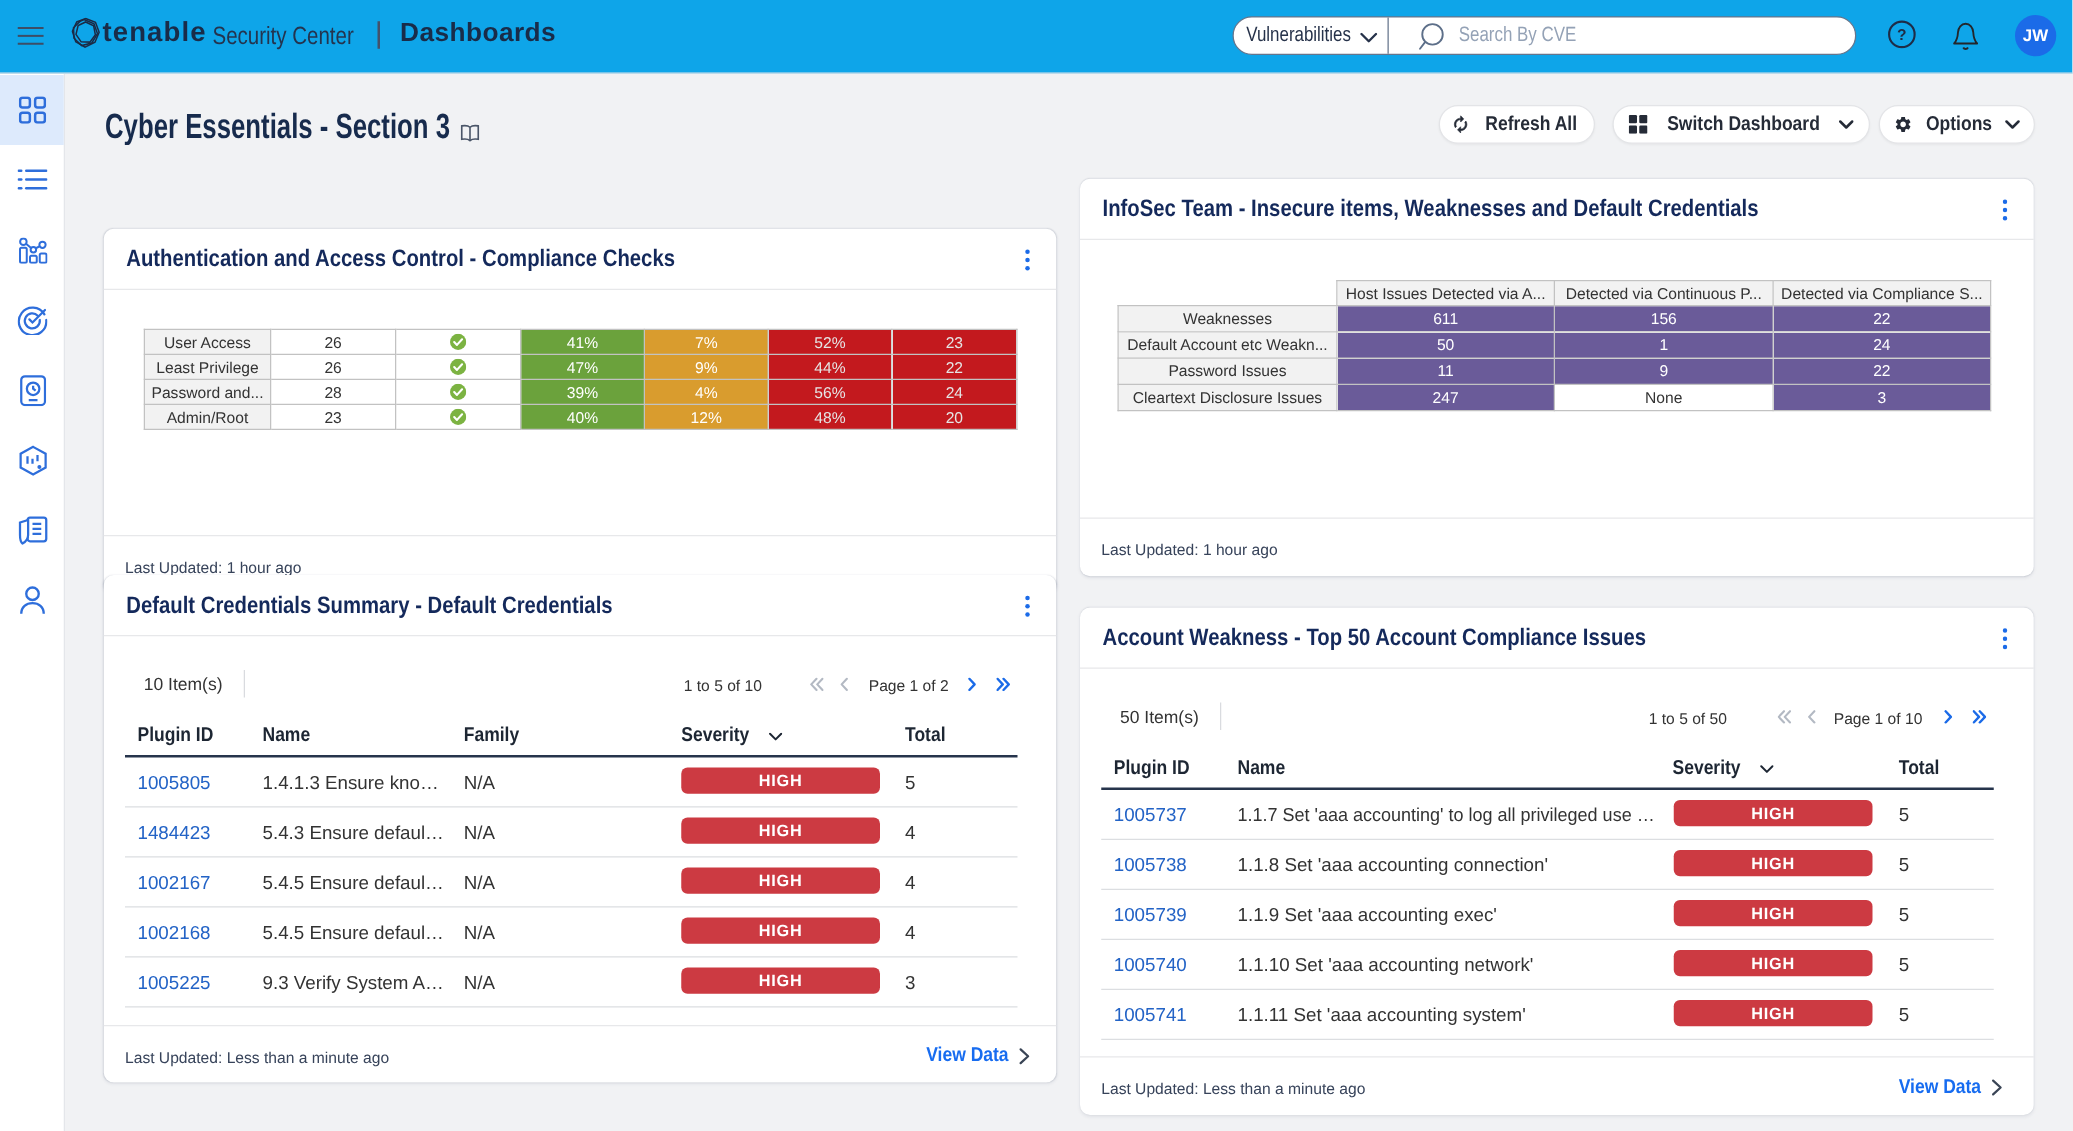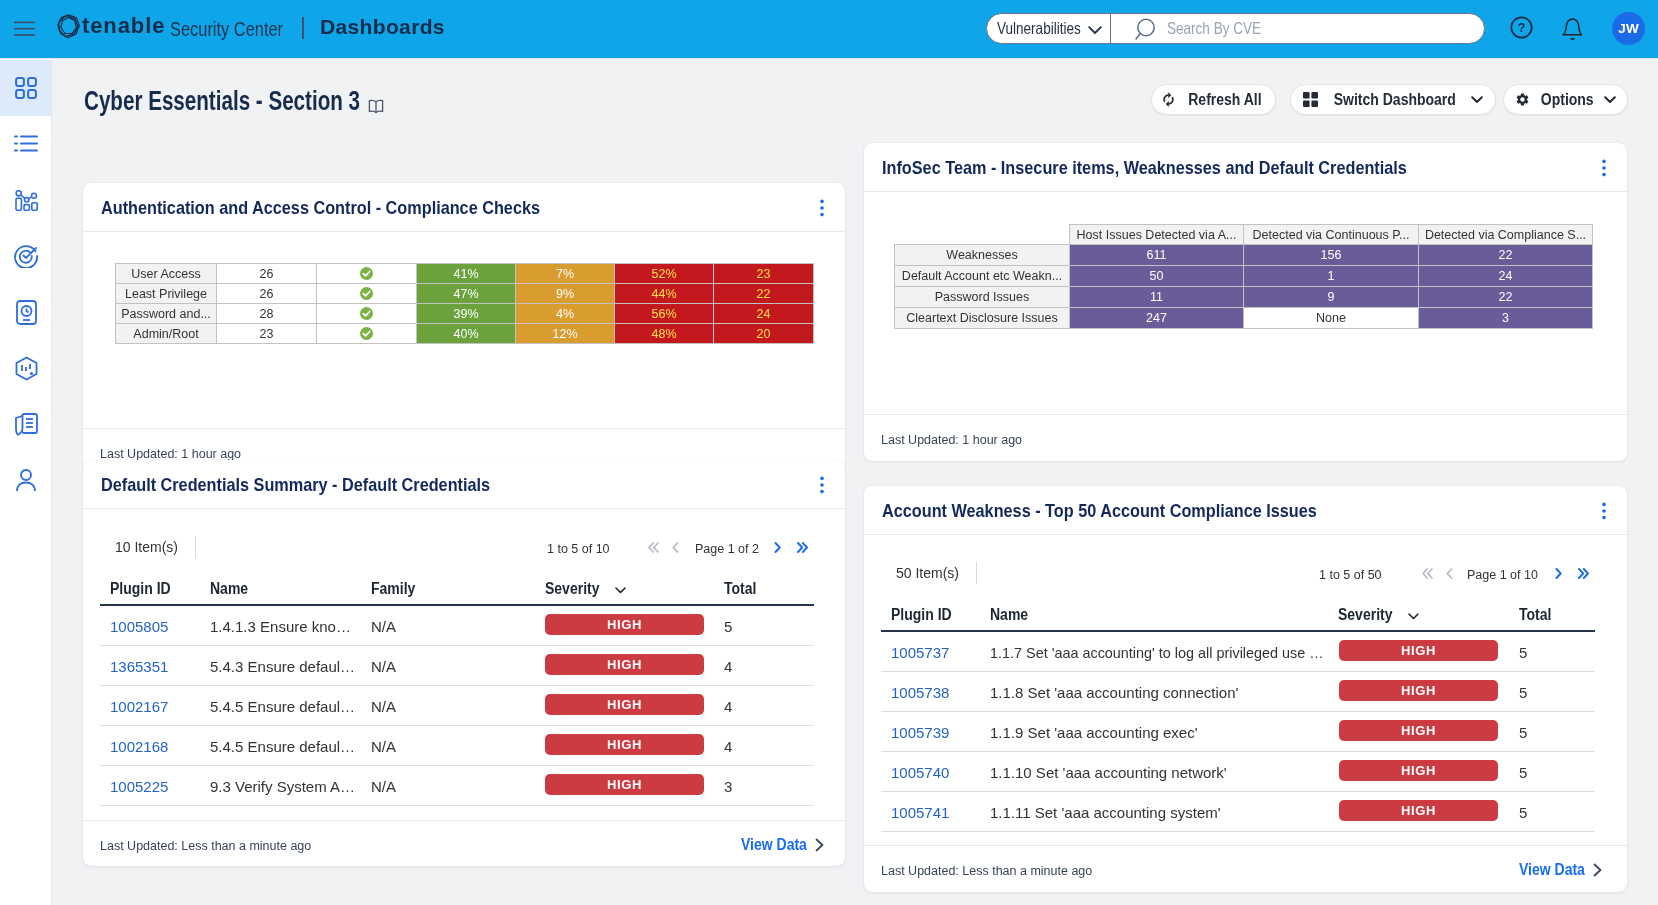--- a/index.html
+++ b/index.html
@@ -44,21 +44,21 @@
 .ftdiv { position:absolute; left:0; width:100%; height:1px; background:#e7e8ea; }
 
 
 .mtx { border-collapse:collapse; table-layout:fixed; position:absolute; font-size:12.5px; color:#333; }
 .mtx td { border:1px solid #c2c2c2; text-align:center; padding:0; font-weight:400; overflow:hidden; white-space:nowrap; }
 .mtx .lbl { background:#f2f2f2; }
 .mtx .hdr { background:#f2f2f2; }
 .mtx .nob { border:none; background:transparent; }
 .gc { background:#6ba23c; color:#fff; }
 .oc { background:#d99c2e; color:#fff; }
-.rc { background:#c3191e; color:#fde047; }
+.rc { background:#c3191e; color:#e5e5e5; }
 .pc { background:#6a5b99; color:#fff; }
 
 
 .items { position:absolute; left:32px; top:79px; font-size:14px; color:#333; }
 .tsep { position:absolute; left:112px; top:76px; width:1px; height:22px; background:#d9dbdf; }
 .range { position:absolute; font-size:12.5px; color:#333; top:82px; }
 .pgn { position:absolute; font-size:12.5px; color:#333; top:82px; }
 .pgs { position:absolute; top:82px; }
 .lhead { position:absolute; top:120px; font-size:16px; font-weight:bold; color:#1d2633; }
 .lrow { position:absolute; font-size:15px; color:#333; }
@@ -381,21 +381,21 @@
       </svg></div>
   <div class="lhead" style="left:641px;"><span class="ch">Total</span></div>
   <div class="hdrline" style="left:17px; top:144px; width:714px;"></div>
 
   <div class="lrow pid" style="left:27px; top:158px;">1005805</div>
   <div class="lrow" style="left:127px; top:158px;">1.4.1.3 Ensure kno…</div>
   <div class="lrow" style="left:288px; top:158px;">N/A</div>
   <div class="sevpill" style="left:462px; top:154px;">HIGH</div>
   <div class="lrow" style="left:641px; top:158px;">5</div>
   <div class="rowdiv" style="left:17px; top:185px; width:714px;"></div>
-  <div class="lrow pid" style="left:27px; top:198px;">1365351</div>
+  <div class="lrow pid" style="left:27px; top:198px;">1484423</div>
   <div class="lrow" style="left:127px; top:198px;">5.4.3 Ensure defaul…</div>
   <div class="lrow" style="left:288px; top:198px;">N/A</div>
   <div class="sevpill" style="left:462px; top:194px;">HIGH</div>
   <div class="lrow" style="left:641px; top:198px;">4</div>
   <div class="rowdiv" style="left:17px; top:225px; width:714px;"></div>
   <div class="lrow pid" style="left:27px; top:238px;">1002167</div>
   <div class="lrow" style="left:127px; top:238px;">5.4.5 Ensure defaul…</div>
   <div class="lrow" style="left:288px; top:238px;">N/A</div>
   <div class="sevpill" style="left:462px; top:234px;">HIGH</div>
   <div class="lrow" style="left:641px; top:238px;">4</div>

